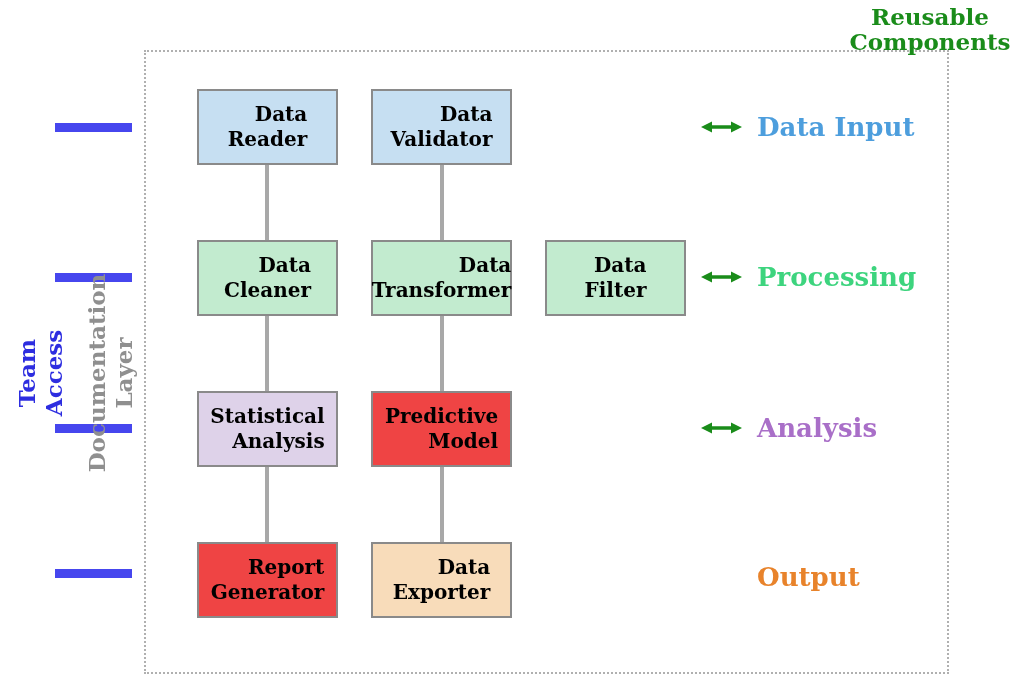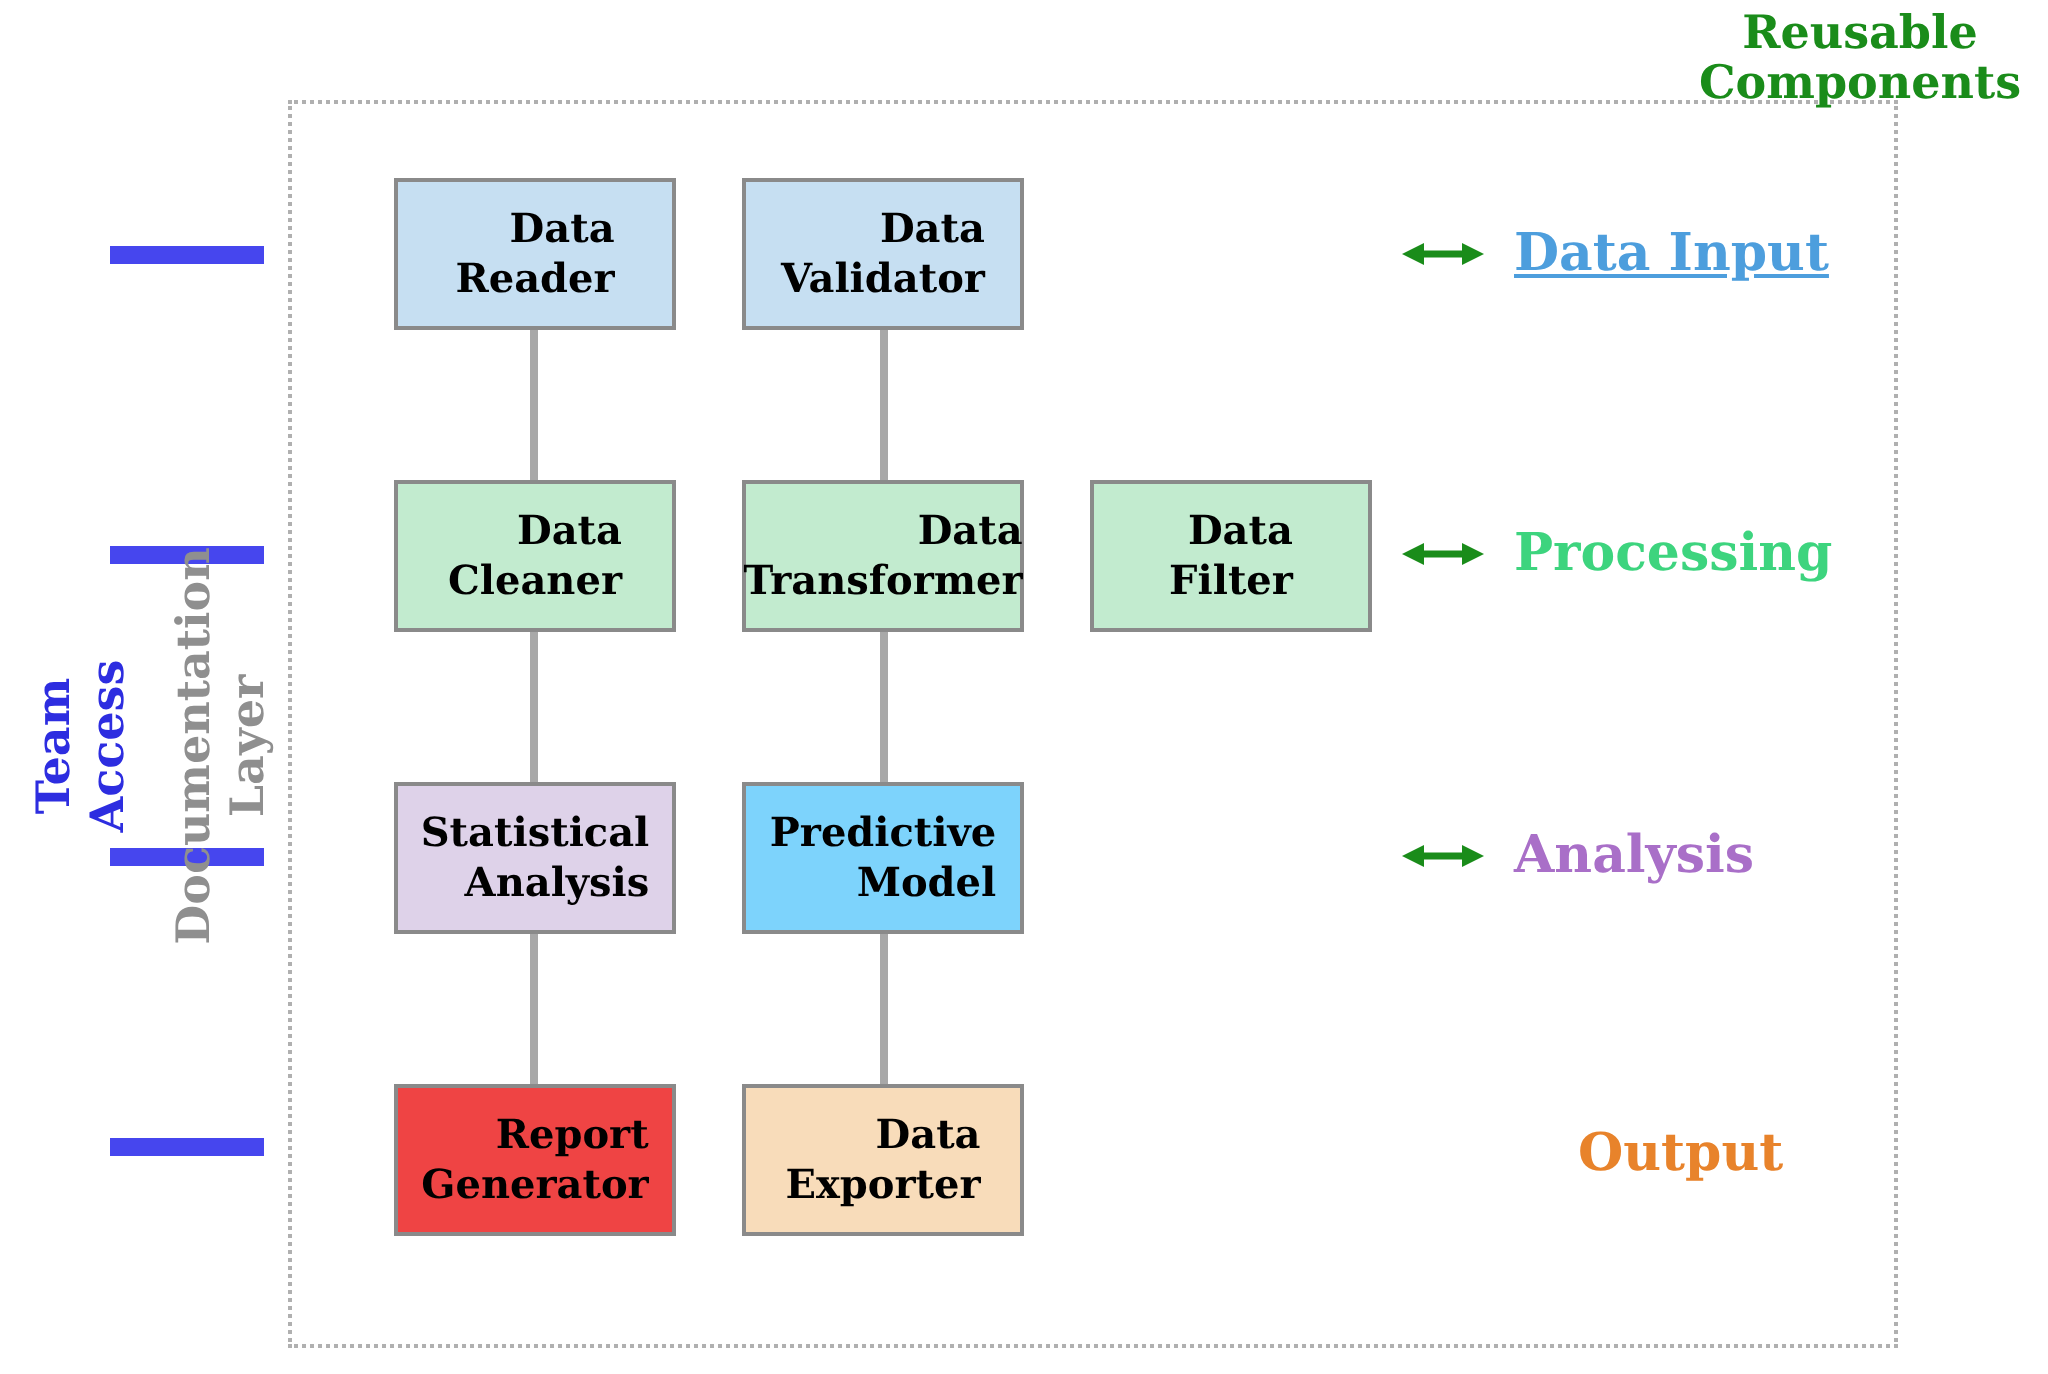--- a/index.html
+++ b/index.html
@@ -100,41 +100,41 @@
   </div>
   <div class="box c3 r2" style="background-color: rgb(194, 235, 207);">
     <span class="box-label">Data
 Filter</span>
   </div>
 
   <div class="box c1 r3" style="background-color: rgb(222, 210, 233);">
     <span class="box-label">Statistical
 Analysis</span>
   </div>
-  <div class="box c2 r3" style="background-color: #7dd3fc;">
+  <div class="box c2 r3" style="background-color: #ef4444;">
     <span class="box-label">Predictive
 Model</span>
   </div>
 
   <div class="box c1 r4" style="background-color: #ef4444;">
     <span class="box-label">Report
 Generator</span>
   </div>
   <div class="box c2 r4" style="background-color: rgb(248, 220, 186);">
     <span class="box-label">Data
 Exporter</span>
   </div>
 
   <div class="legend-row l1">
     <svg class="legend-arrow" viewBox="0 0 41 14">
       <line x1="8" y1="7" x2="33" y2="7" stroke-width="3.5" style="stroke: rgb(26, 140, 26);"></line>
       <polygon points="0,7 11,1.5 11,12.5" style="fill: rgb(26, 140, 26);"></polygon>
       <polygon points="41,7 30,1.5 30,12.5" style="fill: rgb(26, 140, 26);"></polygon>
     </svg>
-    <span class="legend-label" style="color: rgb(77, 158, 221); text-decoration: underline;">Data Input</span>
+    <span class="legend-label" style="color: rgb(77, 158, 221);">Data Input</span>
   </div>
 
   <div class="legend-row l2">
     <svg class="legend-arrow" viewBox="0 0 41 14">
       <line x1="8" y1="7" x2="33" y2="7" stroke-width="3.5" style="stroke: rgb(26, 140, 26);"></line>
       <polygon points="0,7 11,1.5 11,12.5" style="fill: rgb(26, 140, 26);"></polygon>
       <polygon points="41,7 30,1.5 30,12.5" style="fill: rgb(26, 140, 26);"></polygon>
     </svg>
     <span class="legend-label" style="color: rgb(61, 212, 126);">Processing</span>
   </div>
@@ -143,16 +143,16 @@
     <svg class="legend-arrow" viewBox="0 0 41 14">
       <line x1="8" y1="7" x2="33" y2="7" stroke-width="3.5" style="stroke: rgb(26, 140, 26);"></line>
       <polygon points="0,7 11,1.5 11,12.5" style="fill: rgb(26, 140, 26);"></polygon>
       <polygon points="41,7 30,1.5 30,12.5" style="fill: rgb(26, 140, 26);"></polygon>
     </svg>
     <span class="legend-label" style="color: rgb(169, 111, 200);">Analysis</span>
   </div>
 
   <div class="legend-row l4">
     <span class="legend-spacer"></span>
-    <span class="legend-label" style="color: rgb(232, 131, 43); margin-left: 32px;">Output</span>
+    <span class="legend-label" style="color: rgb(232, 131, 43);">Output</span>
   </div>
 
 </div>
 
 </body></html>

